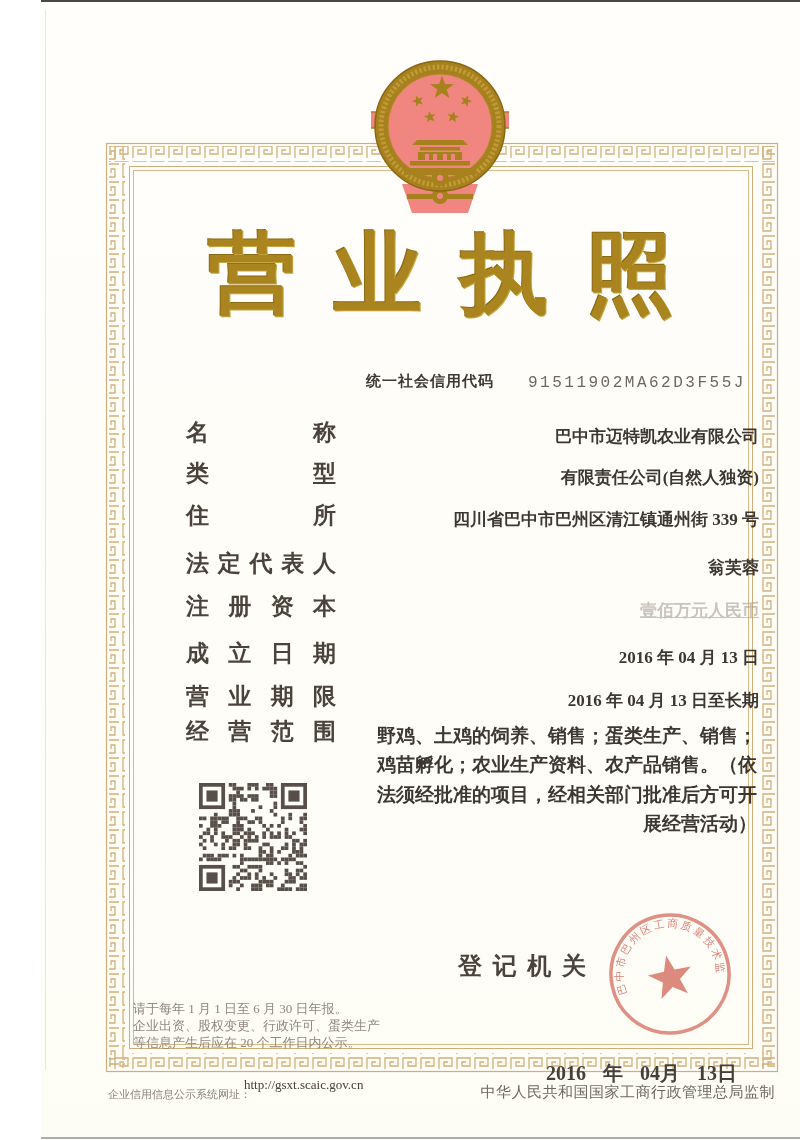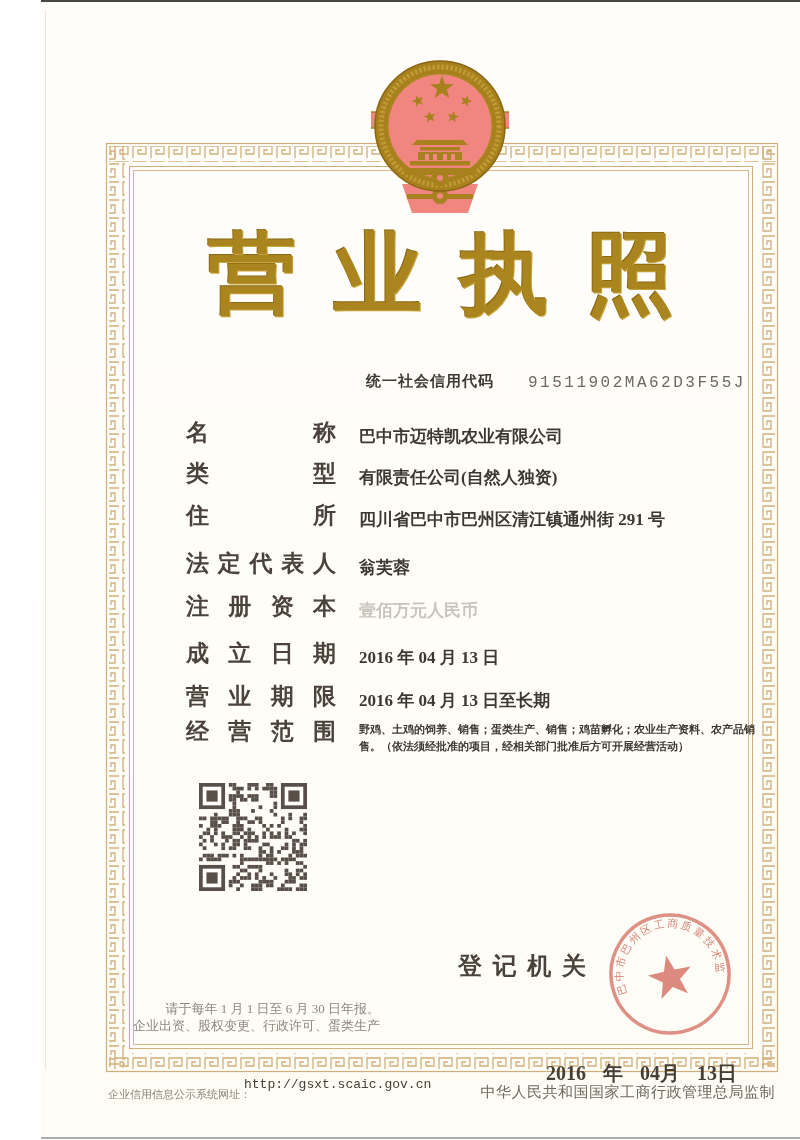--- a/index.html
+++ b/index.html
@@ -28,42 +28,42 @@
 
   .credit-label{position:absolute;left:325px;top:372px;font-size:15px;font-weight:bold;
     color:#3f3933;letter-spacing:1px;z-index:1;text-align:right;}
   .credit-code{position:absolute;left:487px;top:374px;z-index:1;
     font-family:"Liberation Mono","DejaVu Sans Mono",monospace;
     font-size:16px;color:#6e6861;letter-spacing:2.5px;}
 
   .row{position:absolute;left:145px;display:flex;z-index:1;}
   .row .lbl{width:150px;flex:0 0 150px;font-size:23px;color:#4a423b;font-weight:600;line-height:1.1;}
   .row .val{margin-left:23px;width:400px;font-size:17px;font-weight:600;color:#3c3731;
-    padding-top:5px;line-height:1.45;}
-  .row.scope .val{font-size:11px;font-weight:600;padding-top:2px;width:398px;line-height:1.55;}
-  .val.obscured{color:#9d948b;opacity:.55;}
+    padding-top:5px;line-height:1.45;text-align:right;}
+  .row.scope .val{font-size:19px;font-weight:600;padding-top:2px;width:398px;line-height:1.55;}
+  .val.obscured{color:#9d948b;opacity:.55;text-decoration:underline;}
 
   .watermark{position:absolute;left:179px;top:585px;z-index:5;
     font-family:"Liberation Sans","DejaVu Sans",sans-serif;
     font-size:34px;font-weight:600;color:#e6402f;white-space:nowrap;letter-spacing:0;}
 
   .qr{position:absolute;left:158px;top:783px;z-index:1;}
 
   .registrar-label{position:absolute;left:417px;top:950px;width:128px;z-index:1;
     font-size:24px;color:#4a423b;font-weight:600;}
   .issue-date{position:absolute;left:505px;top:1060px;z-index:3;
     font-size:20px;font-weight:600;color:#453f38;word-spacing:12px;white-space:nowrap;}
   .seal{position:absolute;left:566px;top:911px;z-index:4;mix-blend-mode:multiply;opacity:.9;}
 
   .notes{position:absolute;left:92px;top:1000px;z-index:1;
-    font-size:13px;line-height:17px;color:#8f8780;text-align:right;}
+    font-size:13px;line-height:17px;color:#8f8780;}
 
   .footer-site-label{position:absolute;left:67px;top:1087px;font-size:11px;color:#8b8279;z-index:1;}
   .footer-site-url{position:absolute;left:203px;top:1077px;z-index:1;
-    font-family:Liberation Mono, monospace;font-size:13px;color:#474039;}
+    font-family:Liberation Serif, serif;font-size:13px;color:#474039;}
   .footer-issuer{position:absolute;right:66px;top:1083px;z-index:1;
     font-size:15px;color:#6f6861;letter-spacing:0.5px;}
 </style>
 </head>
 <body>
 
 <div class="page">
 
   <svg class="frame-svg" width="800" height="1140" viewBox="0 0 800 1140">
     <defs>
@@ -144,21 +144,21 @@
         <span>类</span>
         <span>型</span>
       </div>
     <div class="val">有限责任公司(自然人独资)</div>
   </div>
   <div class="row" style="top:503px">
     <div class="lbl js-justify" style="display: flex; justify-content: space-between;">
         <span>住</span>
         <span>所</span>
       </div>
-    <div class="val">四川省巴中市巴州区清江镇通州街 291 号</div>
+    <div class="val">四川省巴中市巴州区清江镇通州街 339 号</div>
   </div>
   <div class="row" style="top:551px">
     <div class="lbl js-justify" style="display: flex; justify-content: space-between;">
         <span>法</span>
         <span>定</span>
         <span>代</span>
         <span>表</span>
         <span>人</span>
       </div>
     <div class="val">翁芙蓉</div>
@@ -504,20 +504,21 @@
       <text font-size="10.5" fill="#ce6257" letter-spacing="2.5" opacity="0.9">
         <textPath href="#sealarc" startOffset="6">巴中市巴州区工商质量技术监督管理局</textPath>
       </text>
       <polygon points="0,-10 -2.35,-3.24 -9.51,-3.09 -3.8,1.24 -5.88,8.09 0,4 5.88,8.09 3.8,1.24 9.51,-3.09 2.35,-3.24" transform="translate(63,67) scale(2.3)" fill="#d4685c" opacity="0.85"></polygon>
     </g>
   </svg>
 
   <div class="notes">
     <div>请于每年 1 月 1 日至 6 月 30 日年报。</div>
     <div>企业出资、股权变更、行政许可、蛋类生产</div>
+    <div>等信息产生后应在 20 个工作日内公示。</div>
   </div>
 
   <div class="footer-site-label">企业信用信息公示系统网址：</div>
   <div class="footer-site-url">http://gsxt.scaic.gov.cn</div>
   <div class="footer-issuer">中华人民共和国国家工商行政管理总局监制</div>
 
   <div class="scan-top"></div>
   <div class="scan-right"></div>
   <div class="scan-bottom"></div>
   <div class="scan-left"></div>

